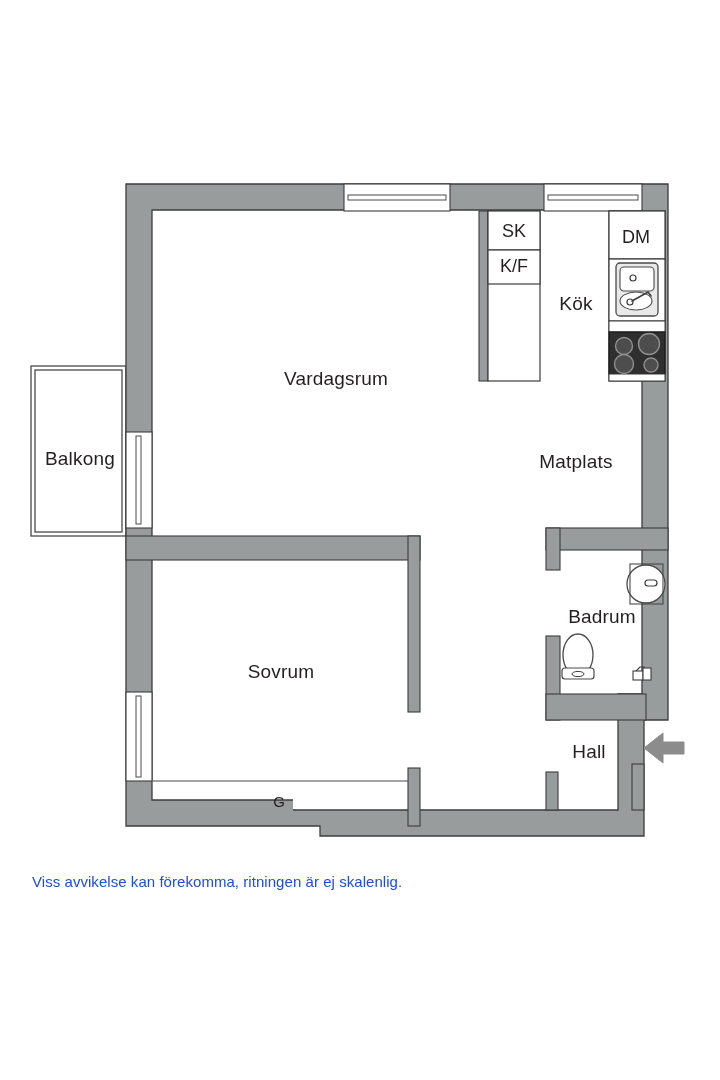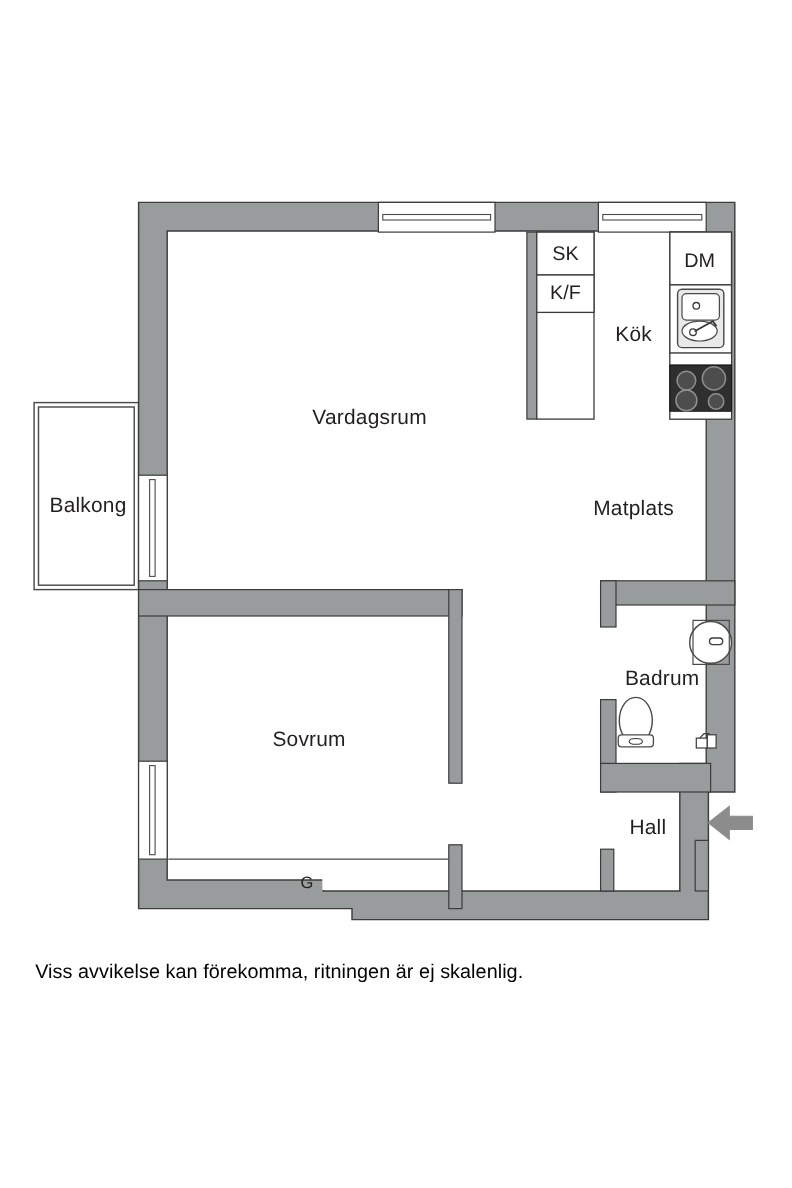--- a/index.html
+++ b/index.html
@@ -49,22 +49,22 @@
     font-size: 15px;
     fill: #231f20;
     text-anchor: middle;
     dominant-baseline: middle;
   }
   .disclaimer-text {
     position: absolute;
     left: 32px;
     top: 873px;
     font-family: "Liberation Sans", "DejaVu Sans", sans-serif;
-    font-size: 18px;
-    color: #000000;
+    font-size: 15px;
+    color: #1d4ed8;
     letter-spacing: 0.05px;
     white-space: nowrap;
     text-align: right;
   }
 </style>
 </head>
 <body>
 
 <div id="floorplan-page">
 

